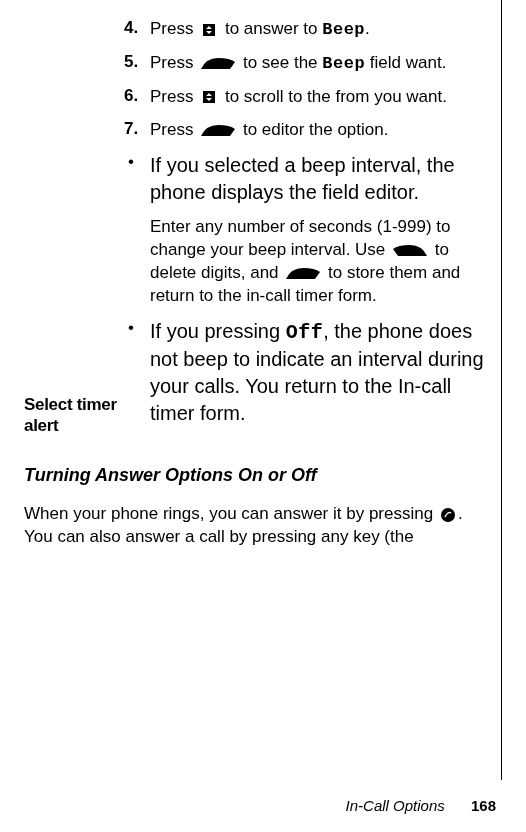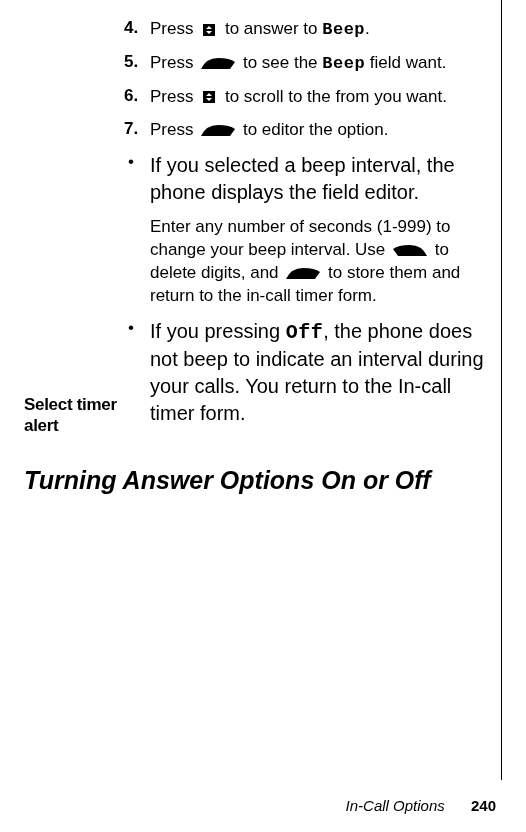--- a/index.html
+++ b/index.html
@@ -82,21 +82,21 @@
   .device-font {
     font-family: Liberation Mono, monospace;
     font-weight: bold;
     letter-spacing: 0.5px;
   }
   .bold { font-weight: bold; }
   h2.section-title {
     font-family: Arial, Helvetica, sans-serif;
     font-style: italic;
     font-weight: bold;
-    font-size: 25px;
+    font-size: 18px;
     line-height: 1.2;
     margin: 28px 0 14px 0;
   }
   .body-para {
     font-size: 17px;
     line-height: 1.35;
   }
   .footer {
     position: absolute;
     bottom: 18px;
@@ -187,20 +187,26 @@
             <span>If you pressing </span><span class="device-font">Off</span><span>, the phone does not beep to indicate an interval during your calls. You return to the In-call timer form.</span>
           </div>
         </div>
 
       </div>
     </div>
 
 
     <h2 class="section-title">Turning Answer Options On or Off</h2>
 
+    <p class="body-para">
+      <span>When your phone rings, you can answer it by pressing </span><span class="icon"><svg width="16" height="16" viewBox="0 0 16 16">
+            <ellipse cx="8" cy="8" rx="7" ry="7" fill="#000"></ellipse>
+            <path d="M5 10 Q8 4 11 6" stroke="#fff" stroke-width="1.5" fill="none"></path>
+          </svg></span><span>. You can also answer a call by pressing any key (the</span>
+    </p>
 
   </div>
 
   <div class="footer">
     <span>In-Call Options</span>
-    <span class="pnum">240</span>
+    <span class="pnum">168</span>
   </div>
 </div>
 
 </body></html>

